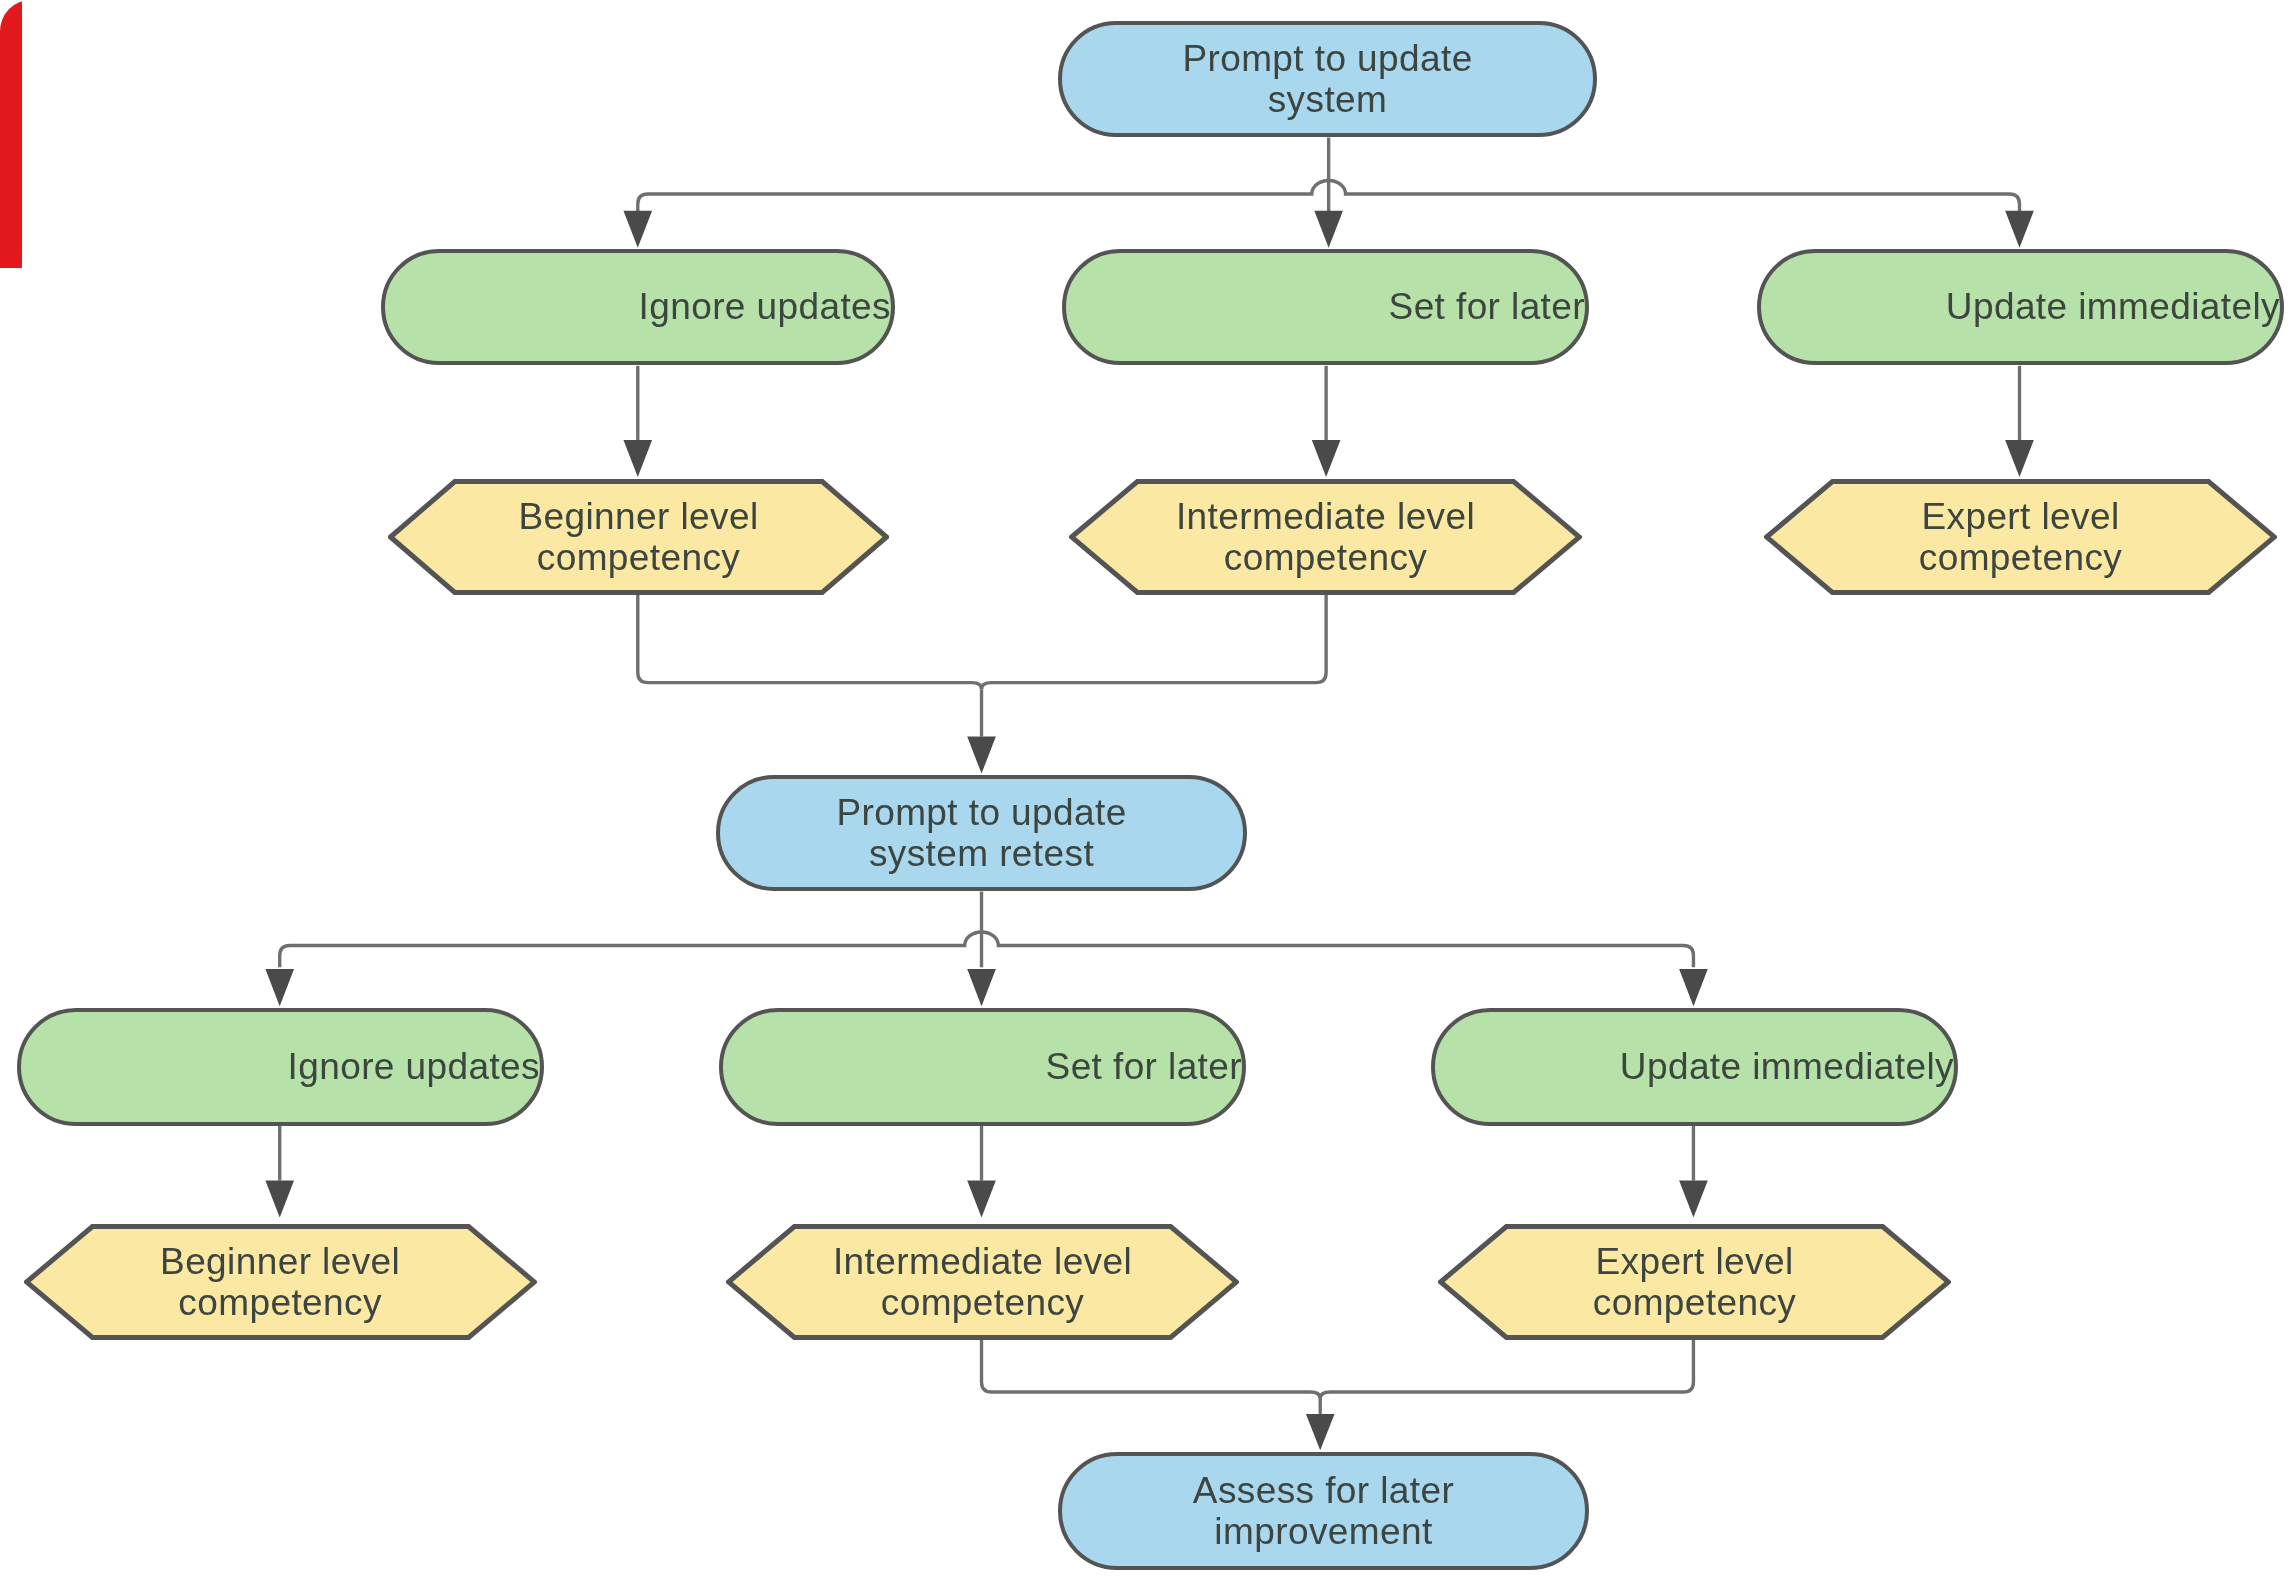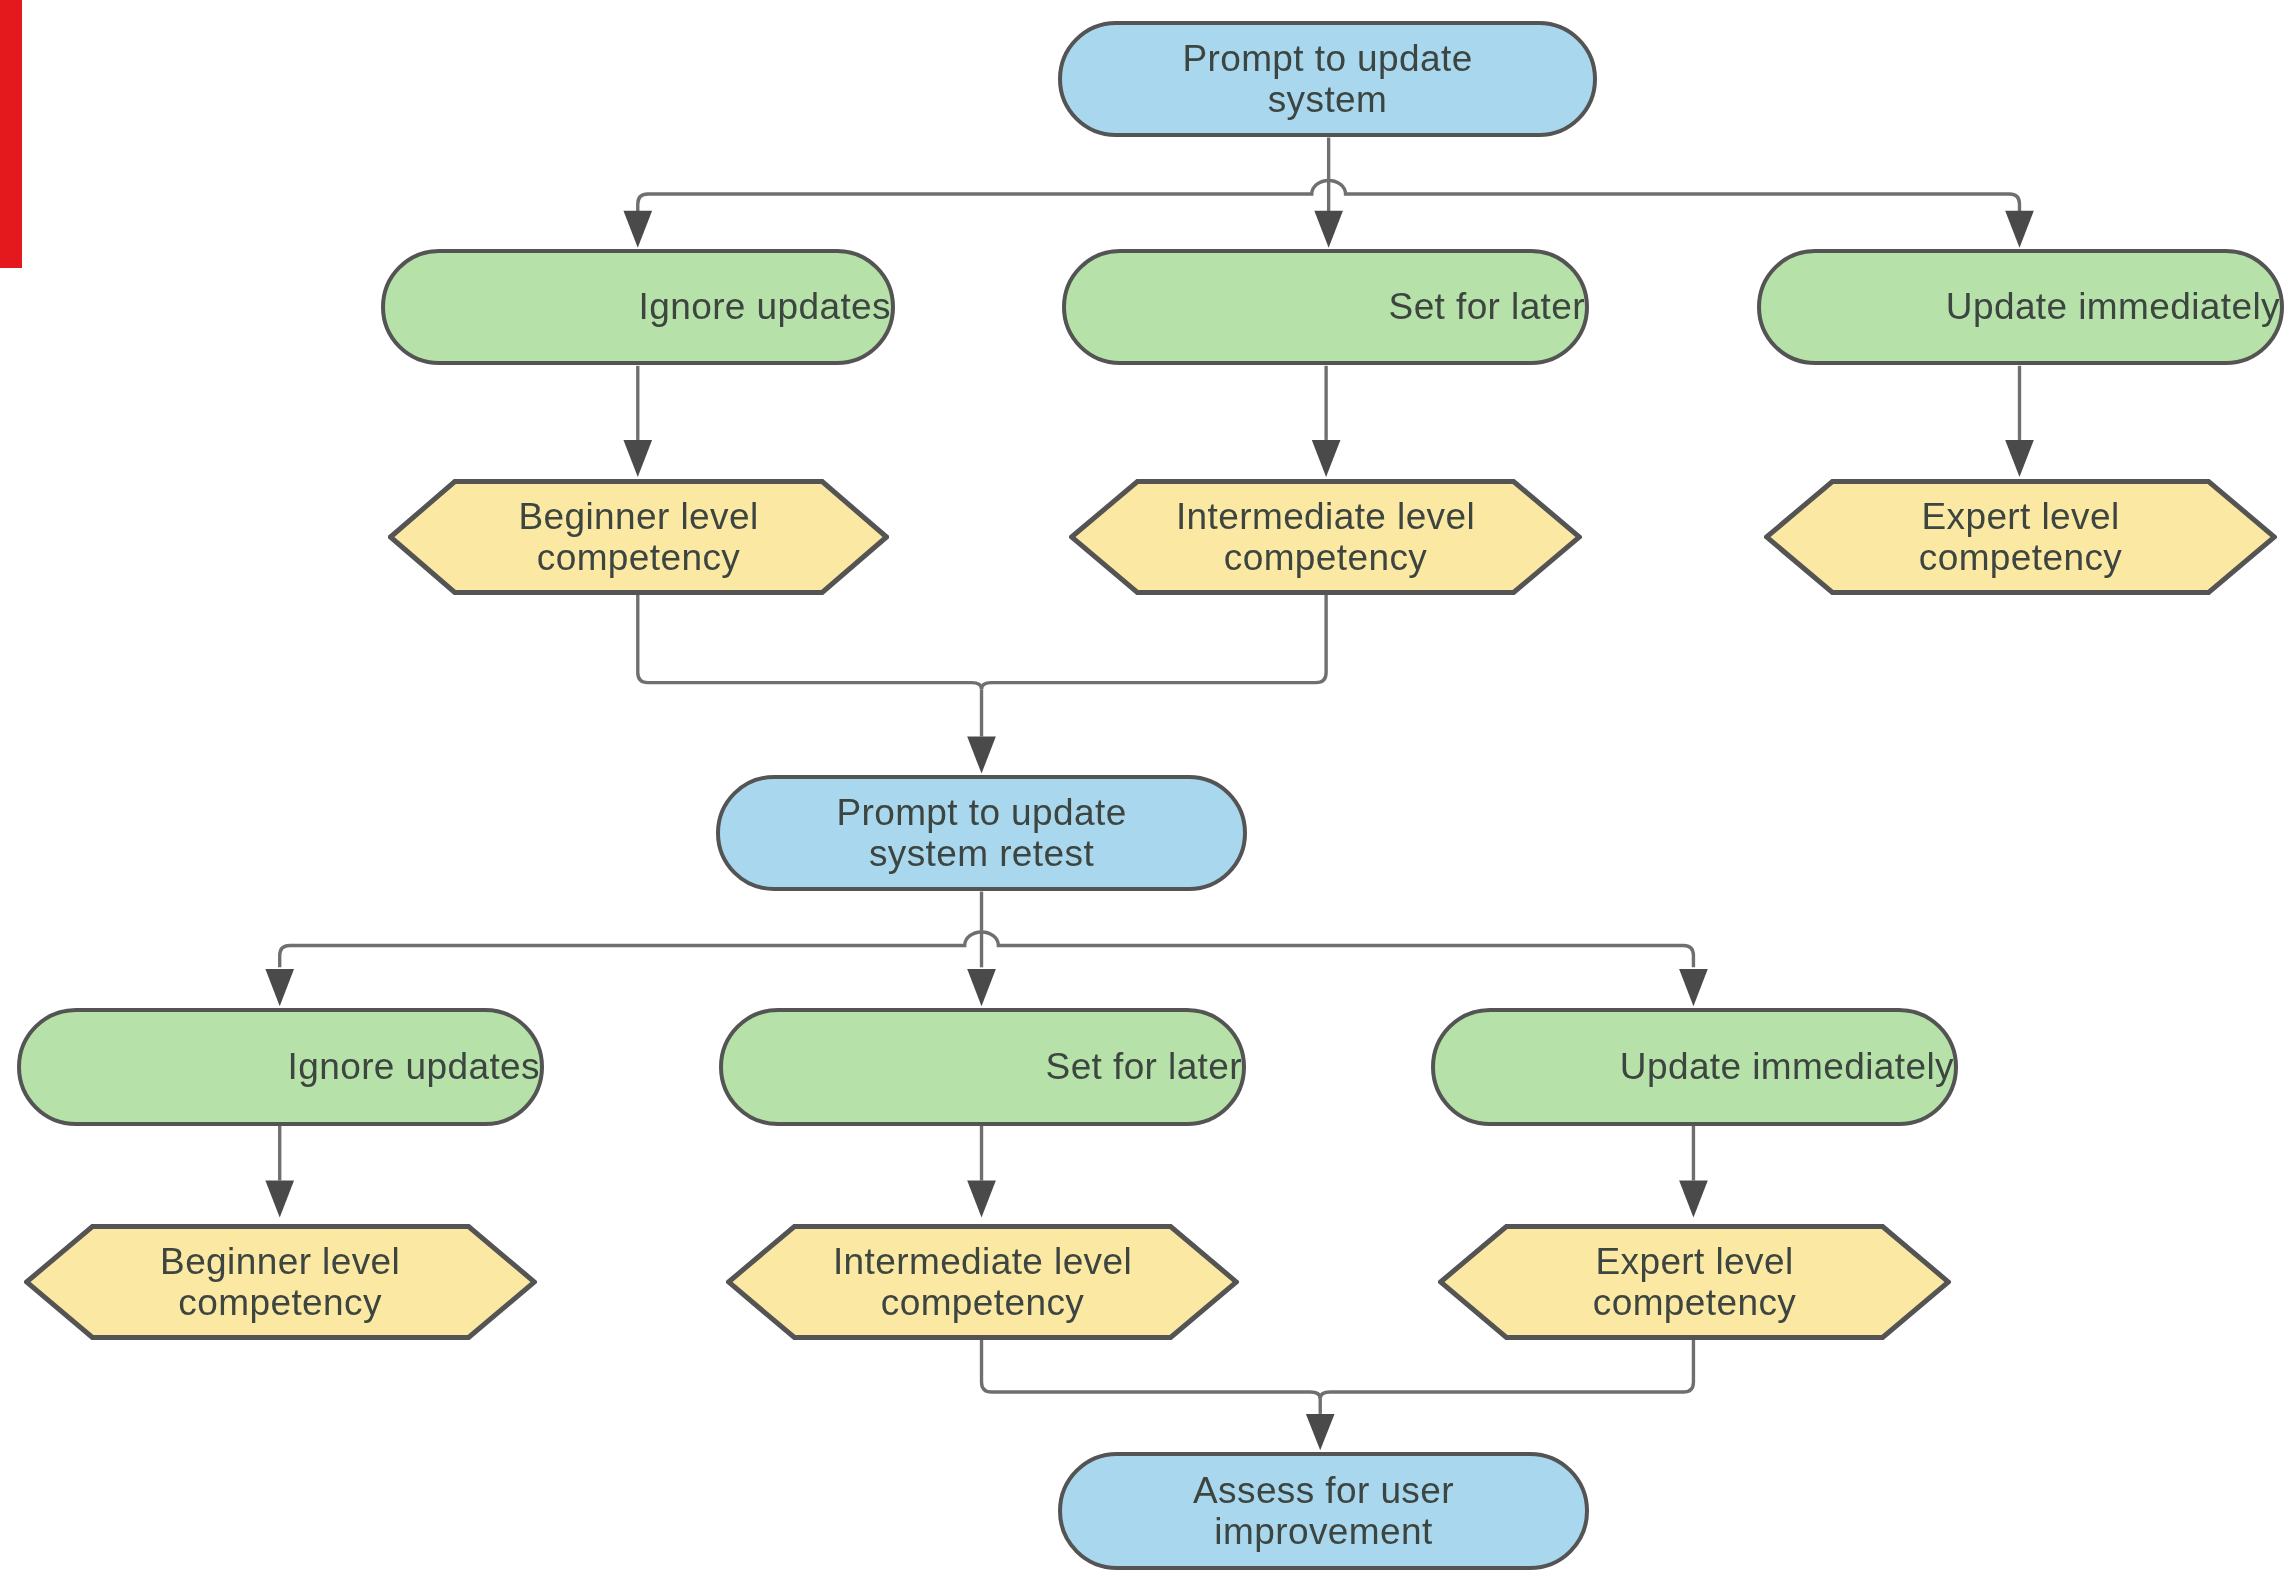--- a/index.html
+++ b/index.html
@@ -2,20 +2,21 @@
 <html style="font-size:13.5px"><head>
 <meta charset="utf-8">
 <style>
   html,body{margin:0;padding:0;background:#ffffff;}
   .stage{
     position:relative;
     width:2295px;height:1591px;
     background:#ffffff;
     font-family:"Liberation Sans", sans-serif;
     overflow:hidden;
+    border-radius:31px;
   }
   .red-bar{
     position:absolute;left:0;top:0;width:22px;height:268px;
   }
   svg.connectors{position:absolute;left:0;top:0;}
   .edge{fill:none;stroke:#6f6f6f;stroke-width:4px;}
   .arrowhead{fill:#4a4a4a;stroke:none;}
   .node{
     position:absolute;
     display:flex;align-items:center;justify-content:center;
@@ -154,18 +155,18 @@
   </div>
   <div class="node hex" style="left:1438px;top:1224px;width:513px;height:116px;">
     <svg viewBox="0 0 600 138" preserveAspectRatio="none">
       <polygon points="3,69 80,3 520,3 597,69 520,135 80,135" vector-effect="non-scaling-stroke" style="fill: rgb(251, 232, 163); stroke: rgb(84, 84, 84);"></polygon>
     </svg>
     <span class="label" style="color: rgb(61, 69, 64);">Expert level
 competency</span>
   </div>
 
   <div class="node pill blue" style="left: 1058px; top: 1452px; width: 531px; height: 118px; background: rgb(169, 216, 238); border-color: rgb(84, 84, 84);">
-    <span class="label" style="color: rgb(61, 69, 64);">Assess for user
+    <span class="label" style="color: rgb(61, 69, 64);">Assess for later
 improvement</span>
   </div>
 
 </div>
 
 
 </body></html>

